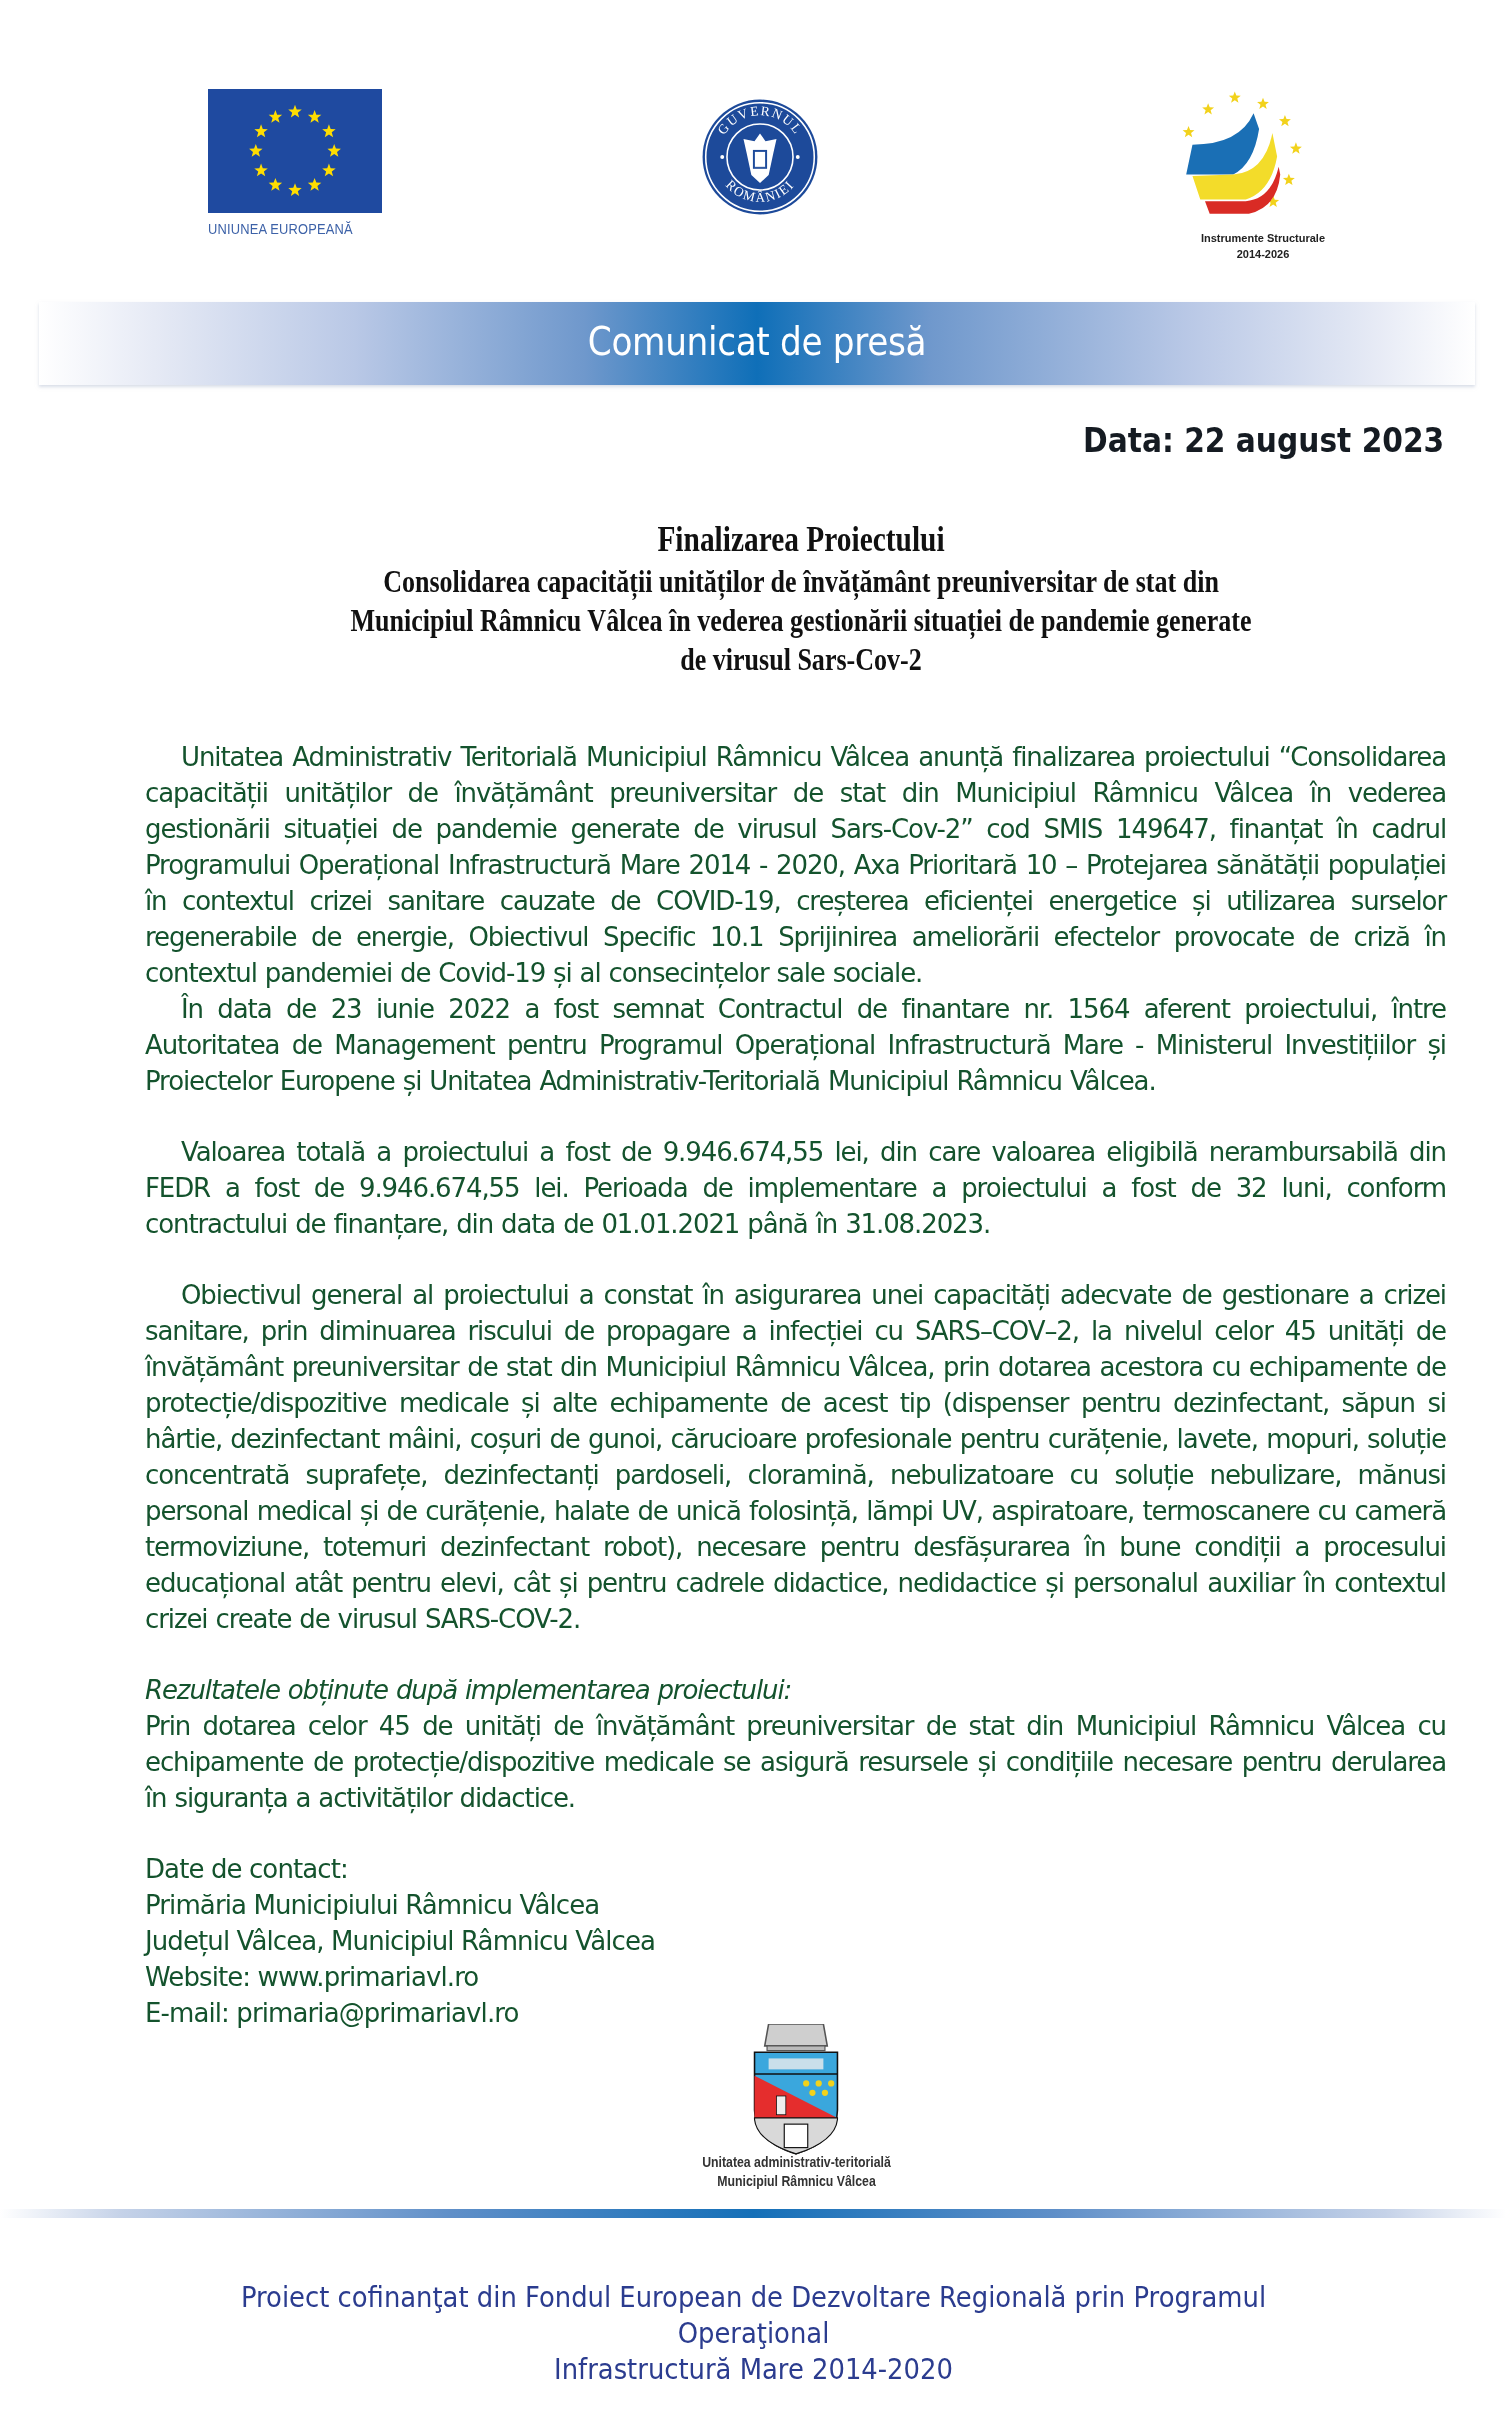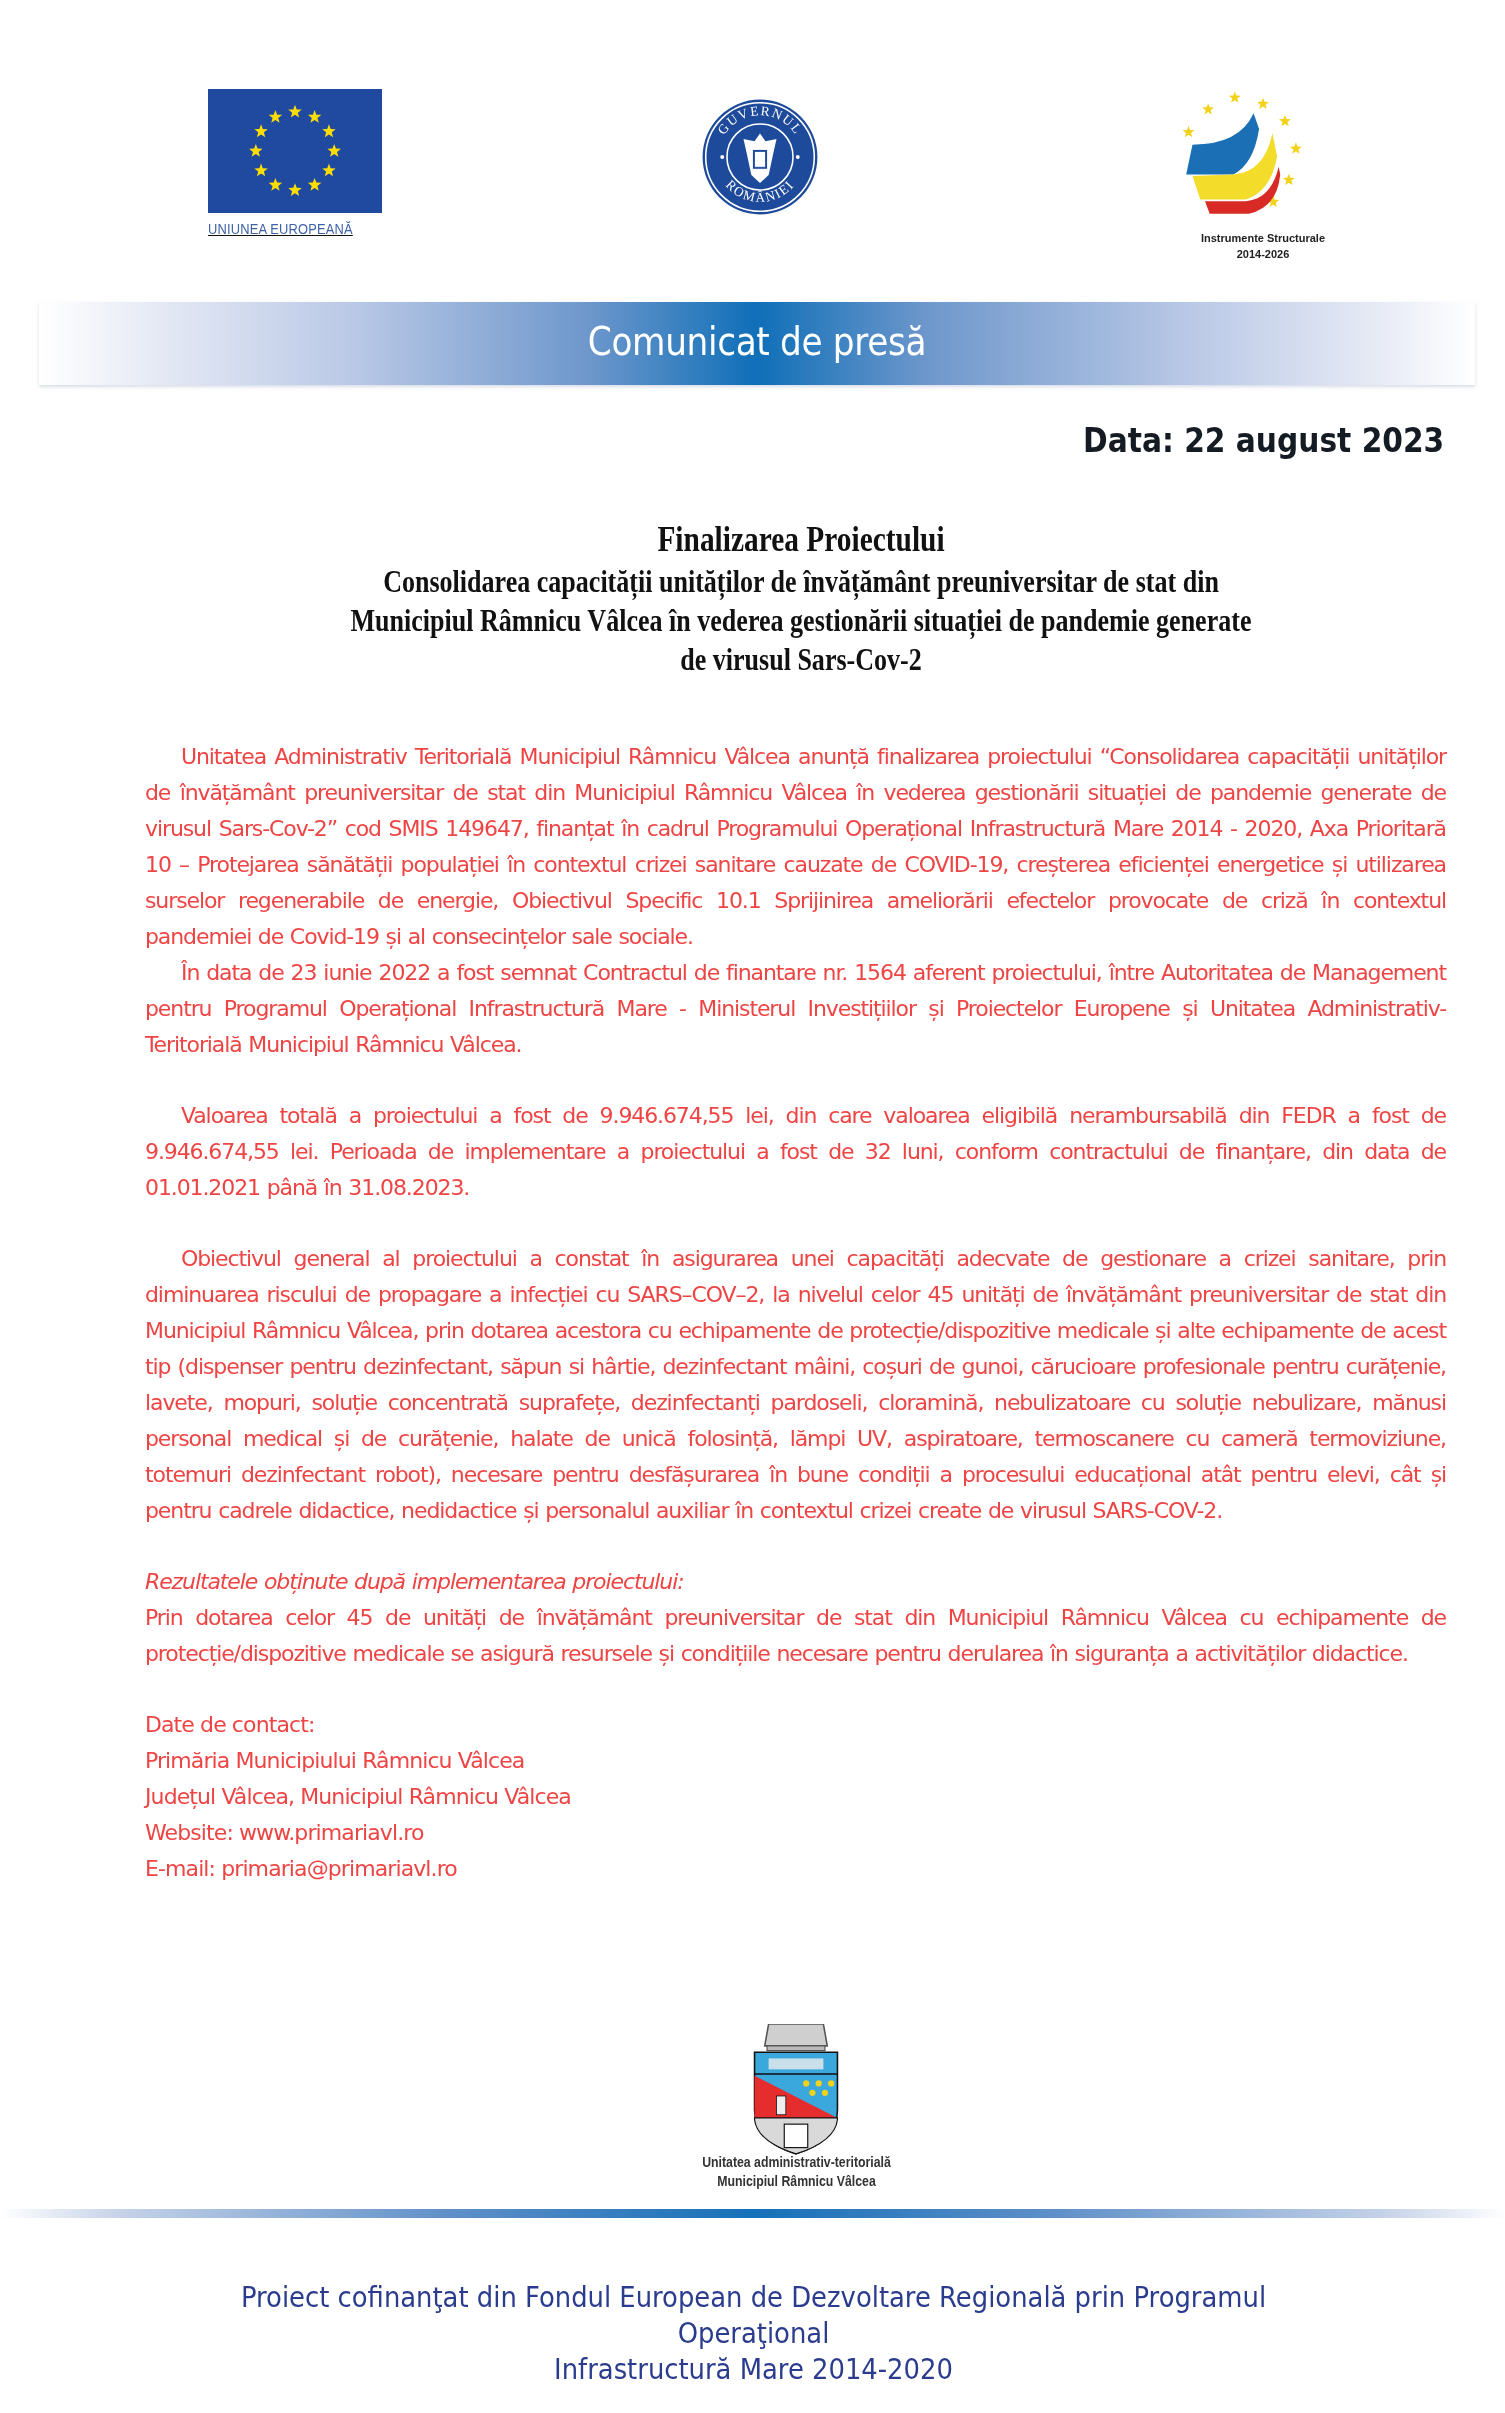--- a/index.html
+++ b/index.html
@@ -1,21 +1,21 @@
 <!DOCTYPE html>
 <html style="font-size:12.6px"><head>
 <meta charset="utf-8">
 <style>
   html, body { margin: 0; padding: 0; background: #ffffff; }
   body { width: 1506px; height: 2413px; position: relative; overflow: hidden;
          font-family: "Liberation Sans", sans-serif; color: #111; }
   .abs { position: absolute; }
 
   
-  #eu-logo { left: 208px; top: 89px; width: 150px; text-decoration: underline; }
+  #eu-logo { left: 208px; top: 89px; width: 150px; }
   #eu-flag { width: 174px; height: 124px; background: #1f4aa0; position: relative; }
   #eu-flag svg { position: absolute; left: 0; top: 0; }
   #eu-label { margin-top: 7.8px; font-size: 14px; color: #3d62a8; letter-spacing: 0.2px; white-space: nowrap; transform: scaleX(0.92); transform-origin: left; }
   #gov-logo { left: 701px; top: 98px; width: 118px; height: 118px; }
   #is-logo { left: 1161px; top: 82px; width: 204px; height: 188px; }
   #is-label { position: absolute; left: 0; top: 149px; width: 204px; text-align: center;
               font-size: 11px; font-weight: bold; color: #222; line-height: 15.7px; }
 
   
   #banner { left: 39px; top: 302px; width: 1436px; height: 83px;
@@ -29,21 +29,21 @@
     font-size: 33px; color: #151b22; transform: scaleX(0.9); transform-origin: left; white-space: nowrap; }
 
   
   #title-block { left: 126px; top: 518px; width: 1350px; text-align: center;
     font-family: Liberation Serif, serif; font-weight: bold; color: #111; }
   #title-main { font-size: 35px; line-height: 44px; transform: scaleX(0.84); }
   .title-sub { font-size: 31px; line-height: 39px; transform: scaleX(0.84); white-space: nowrap; }
 
   
   #body { left: 145px; top: 739px; width: 1301px; font-family: "DejaVu Sans", sans-serif;
-    font-size: 22px; line-height: 36px; color: #ef4444; }
+    font-size: 26px; line-height: 36px; color: #14532d; }
   .para { text-align: justify; margin: 0; letter-spacing: -1.1px; word-spacing: 0.8px; }
   .indent { text-indent: 36px; }
   .gap { height: 35px; }
   .italic { font-style: italic; }
   .contact-line { white-space: nowrap; letter-spacing: -0.9px; }
 
   
   #crest { left: 706px; top: 2024px; width: 180px; height: 133px; }
   #crest-label { left: 659px; top: 2152px; width: 275px; text-align: center; font-size: 15px;
     line-height: 19px; font-weight: bold; color: #333; transform: scaleX(0.82); }

